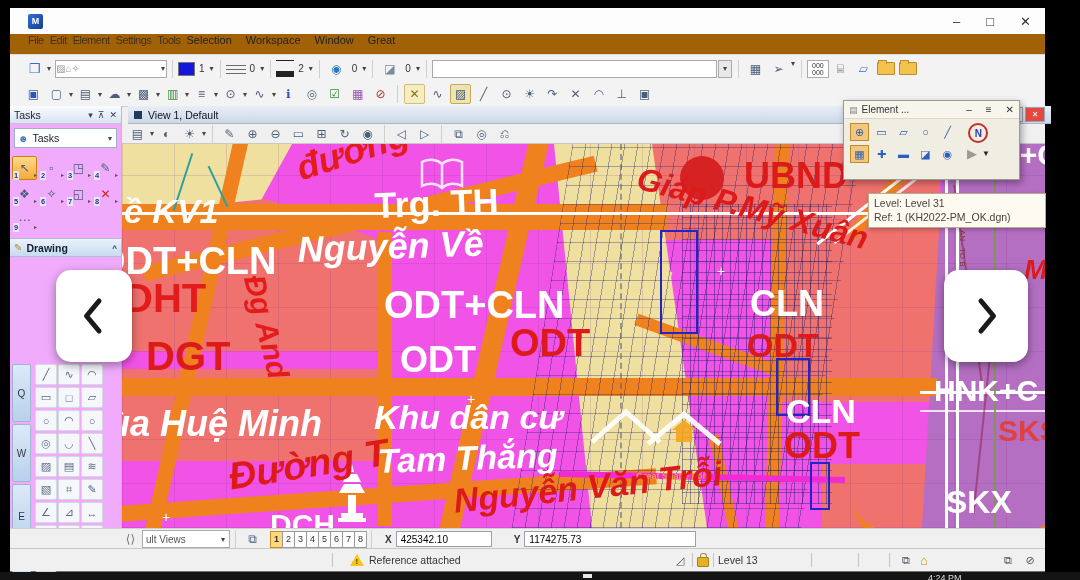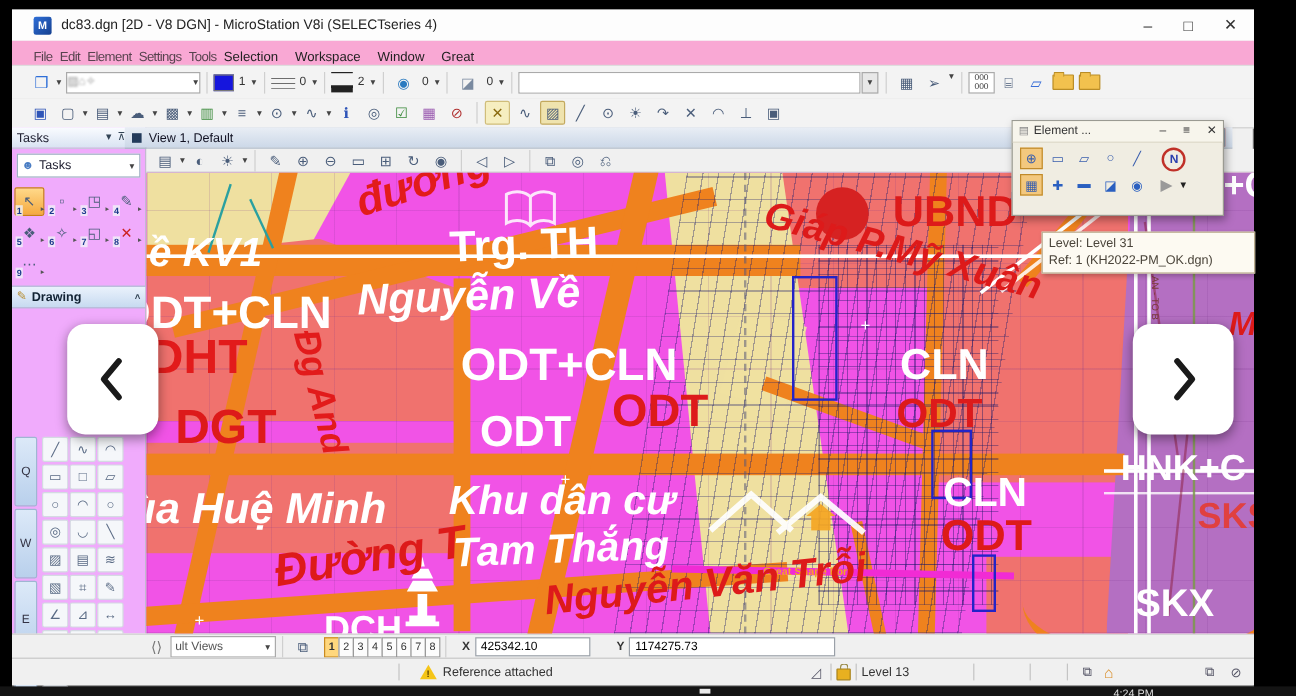--- a/index.html
+++ b/index.html
@@ -6,21 +6,21 @@
   body{width:1080px;height:580px;background:#000;position:relative;overflow:hidden;
        font-family:"Liberation Sans","DejaVu Sans",sans-serif;-webkit-font-smoothing:antialiased;}
   .abs{position:absolute;}
   
   #app{left:10px;top:8px;width:1035px;height:564px;background:#f0f0f0;border:1px solid #6f6f6f;box-sizing:border-box;}
   .titlebar{left:10px;top:8px;width:1035px;height:26px;background:#fdfdfd;border-bottom:1px solid #e2e2e2;display:flex;align-items:center;}
   .appicon{width:15px;height:15px;margin-left:18px;background:linear-gradient(135deg,#2f6fd8,#15408f);border-radius:2px;color:#fff;font-size:9px;font-weight:bold;text-align:center;line-height:15px;}
   .apptitle{margin-left:8px;font-size:11.5px;color:#222;}
   .winctl{margin-left:auto;display:flex;align-items:center;gap:26px;margin-right:14px;color:#333;font-size:13px;}
   .winctl span{cursor:default;}
-  .menubar{left:10px;top:34px;width:1035px;height:21px;background:#f9a8d4;border-bottom:1px solid #ddd;display:flex;align-items:flex-end;padding-left:18px;box-sizing:border-box;font-size:11px;color:#222;}
+  .menubar{left:10px;top:34px;width:1035px;height:21px;background:#a16207;border-bottom:1px solid #ddd;display:flex;align-items:flex-start;padding-left:18px;box-sizing:border-box;font-size:11px;color:#222;}
   .menu-item{margin-right:14px;}
   .menu-item.garbled{filter:blur(.6px);opacity:.75;margin-right:6px;letter-spacing:-.5px;}
   .toolbar1{left:10px;top:55px;width:1035px;height:27px;background:#f3f3f3;border-bottom:1px solid #dcdcdc;display:flex;align-items:center;font-size:10px;color:#333;}
   .toolbar2{left:10px;top:82px;width:1035px;height:24px;background:#f3f3f3;border-bottom:1px solid #cfcfcf;display:flex;align-items:center;}
   .tbicon{display:inline-flex;align-items:center;justify-content:center;width:19px;height:18px;margin:0 1px;font-size:12px;color:#4a5d7a;border:1px solid transparent;border-radius:2px;flex:none;}
   .tbicon.sel{background:#efe3ae;border:1px solid #c3a95e;}
   .tbicon.sel2{background:#f6eec0;border:1px solid #d0bd7a;}
   .dd{font-size:8px;color:#444;margin:0 1px;flex:none;}
   .vsep{width:1px;height:18px;background:#cfcfcf;margin:0 5px;flex:none;}
   .combo{height:18px;background:#fff;border:1px solid #aaa;display:flex;align-items:center;font-size:10px;color:#555;box-sizing:border-box;flex:none;}
@@ -44,21 +44,21 @@
   .ttool .num{position:absolute;left:0px;bottom:-1px;font-size:7.5px;font-weight:bold;color:#1a3a8c;background:rgba(240,243,248,.8);padding:0 1px;}
   .ttool .fly{position:absolute;right:-1px;bottom:1px;font-size:6px;color:#555;}
   .drawing-h{height:17px;background:linear-gradient(#eaf2fc,#c7daf0);border-top:1px solid #aebfd4;border-bottom:1px solid #aebfd4;display:flex;align-items:center;padding:0 4px;font-size:10.5px;font-weight:bold;color:#123;}
   .drawing-h .pen{color:#b58a2a;margin-right:4px;font-size:10px;}
   .drawing-h .up{margin-left:auto;font-size:8px;color:#345;}
   .dletters{position:absolute;left:2px;top:258px;width:19px;}
   .dletter{background:linear-gradient(#dce9f8,#b9d0ec);border:1px solid #9fb6d2;border-radius:2px;color:#334;font-size:10px;display:flex;align-items:center;justify-content:center;margin-bottom:2px;}
   .dgrid{position:absolute;left:24px;top:258px;width:86px;display:flex;flex-wrap:wrap;}
   .dtool{width:20px;height:19px;margin:0 0 2px 1px;display:flex;align-items:center;justify-content:center;font-size:11px;color:#5a6b85;border:1px solid #d4dae2;background:#f5f7fa;border-radius:2px;}
   
-  .viewbar{left:104px;top:106px;width:923px;height:18px;background:linear-gradient(#e9eef5,#ccd8e8);border-bottom:1px solid #aab6c6;display:flex;align-items:center;padding:0 6px;box-sizing:border-box;font-size:10.5px;color:#112;}
+  .viewbar{left:128px;top:106px;width:923px;height:18px;background:linear-gradient(#e9eef5,#ccd8e8);border-bottom:1px solid #aab6c6;display:flex;align-items:center;padding:0 6px;box-sizing:border-box;font-size:10.5px;color:#112;}
   .viewbar .sq{width:8px;height:8px;background:#233a5a;margin-right:6px;}
   .viewbar .vctl{margin-left:auto;display:flex;gap:2px;}
   .vbtn{width:18px;height:13px;border:1px solid #98a4b4;background:#e8ecf2;font-size:8px;color:#334;display:flex;align-items:center;justify-content:center;}
   .vbtn.close{background:#e4493f;color:#fff;font-weight:bold;}
   .viewtools{left:122px;top:124px;width:923px;height:20px;background:#f0f0f0;border-bottom:1px solid #c8c8c8;display:flex;align-items:center;padding-left:4px;box-sizing:border-box;}
   
   .map{left:122px;top:144px;width:923px;height:384px;background:#f153e6;overflow:hidden;}
   .map:after{content:"";position:absolute;inset:0;background:
       repeating-linear-gradient(90deg,rgba(120,50,140,.16) 0 1px,transparent 1px 52px),
       repeating-linear-gradient(0deg,rgba(120,50,140,.16) 0 1px,transparent 1px 44px);z-index:2;pointer-events:none;}
@@ -101,21 +101,20 @@
   .carousel{position:absolute;width:76px;height:92px;background:#fff;border-radius:15px;box-shadow:0 3px 10px rgba(0,0,0,.4);display:flex;align-items:center;justify-content:center;z-index:90;}
   .taskbar{left:0;top:572px;width:1080px;height:8px;background:#141414;z-index:95;color:#ddd;font-size:9px;overflow:hidden;}
 </style>
 </head>
 <body>
 
 <div class="abs" id="app"></div>
 
 <div class="abs titlebar">
   <div class="appicon">M</div>
-  <div class="apptitle">dc83.dgn [2D - V8 DGN] - MicroStation V8i (SELECTseries 4)</div>
   <div class="winctl">
     <span>–</span>
     <span>□</span>
     <span>✕</span>
   </div>
 </div>
 
 <div class="abs menubar" id="menubar">
     <span class="menu-item garbled">File</span>
     <span class="menu-item garbled">Edit</span>

